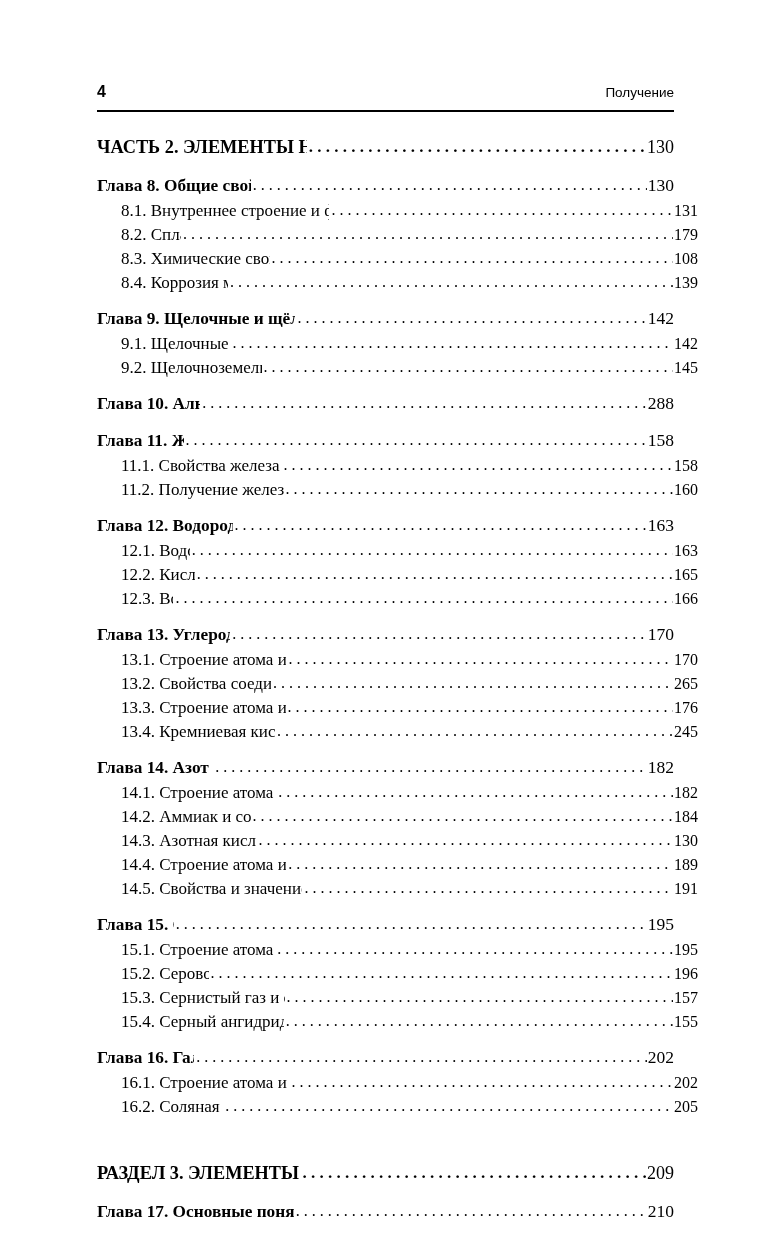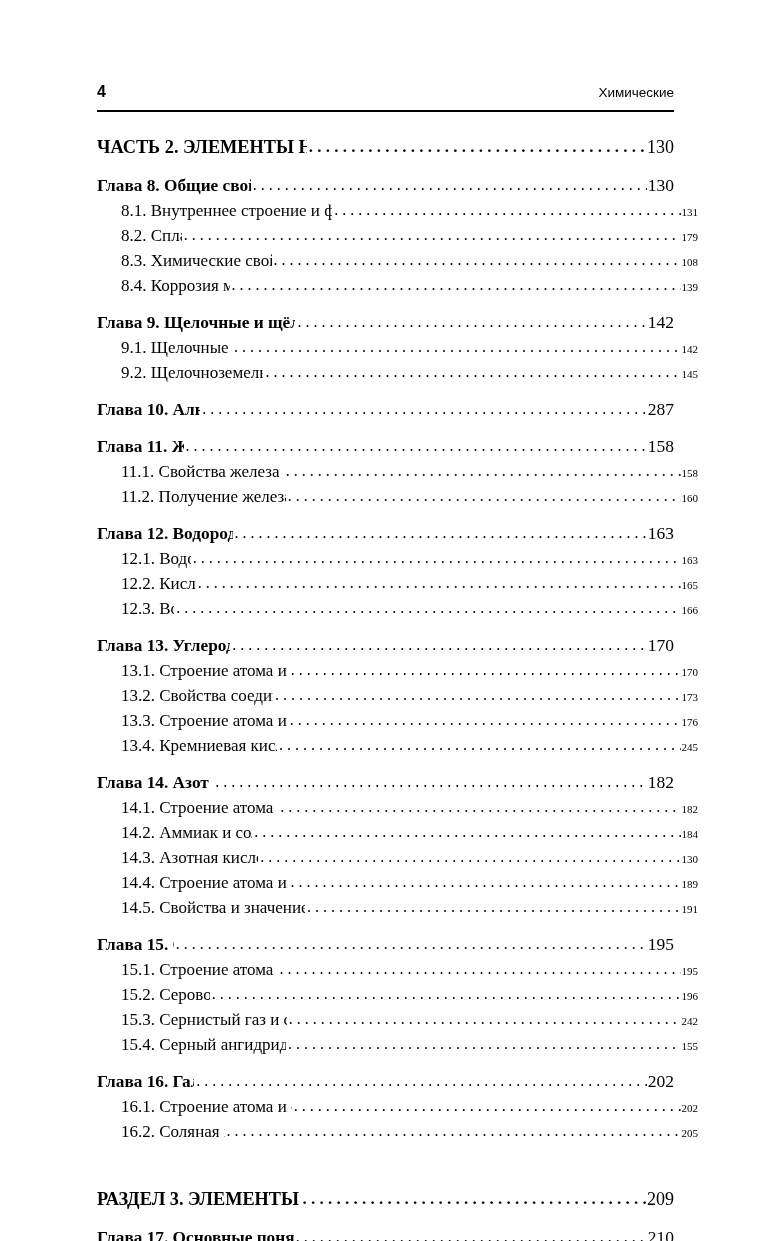--- a/index.html
+++ b/index.html
@@ -118,36 +118,36 @@
   .chapter .page-no { font-size: 17.5px; font-weight: normal; }
 
   
   .sub {
     font-size: 17px;
     font-weight: normal;
     line-height: 24px;
     padding-left: 24px;
   }
   .sub .leader::after { font-size: 16px; }
-  .sub .page-no { font-size: 11px; }
+  .sub .page-no { font-size: 16px; }
 
   
   .chapter + .sub { margin-top: 0; }
 
   
   .gap-major { margin-top: 40px; }
 </style>
 </head>
 <body>
 
 <div class="page">
 
   <div class="running-head">
     <span class="folio">4</span>
-    <span class="running-title">Химические</span>
+    <span class="running-title">Получение</span>
   </div>
   <div class="head-rule"></div>
 
   <div class="toc" id="toc-list">
       <div class="entry part">
         <span class="label">ЧАСТЬ 2. ЭЛЕМЕНТЫ НЕОРГАНИЧЕСКОЙ ХИМИИ</span>
         <span class="leader"></span>
         <span class="page-no">130</span>
       </div>
       <div class="entry chapter">
@@ -186,21 +186,21 @@
         <span class="page-no">142</span>
       </div>
       <div class="entry sub">
         <span class="label">9.2. Щелочноземельные металлы</span>
         <span class="leader"></span>
         <span class="page-no">145</span>
       </div>
       <div class="entry chapter">
         <span class="label">Глава 10. Алюминий</span>
         <span class="leader"></span>
-        <span class="page-no">287</span>
+        <span class="page-no">288</span>
       </div>
       <div class="entry chapter">
         <span class="label">Глава 11. Железо</span>
         <span class="leader"></span>
         <span class="page-no">158</span>
       </div>
       <div class="entry sub">
         <span class="label">11.1. Свойства железа и его соединений</span>
         <span class="leader"></span>
         <span class="page-no">158</span>
@@ -236,21 +236,21 @@
         <span class="page-no">170</span>
       </div>
       <div class="entry sub">
         <span class="label">13.1. Строение атома и свойства углерода</span>
         <span class="leader"></span>
         <span class="page-no">170</span>
       </div>
       <div class="entry sub">
         <span class="label">13.2. Свойства соединений углерода</span>
         <span class="leader"></span>
-        <span class="page-no">173</span>
+        <span class="page-no">265</span>
       </div>
       <div class="entry sub">
         <span class="label">13.3. Строение атома и свойства кремния</span>
         <span class="leader"></span>
         <span class="page-no">176</span>
       </div>
       <div class="entry sub">
         <span class="label">13.4. Кремниевая кислота и силикаты</span>
         <span class="leader"></span>
         <span class="page-no">245</span>
@@ -296,21 +296,21 @@
         <span class="page-no">195</span>
       </div>
       <div class="entry sub">
         <span class="label">15.2. Сероводород</span>
         <span class="leader"></span>
         <span class="page-no">196</span>
       </div>
       <div class="entry sub">
         <span class="label">15.3. Сернистый газ и сернистая кислота</span>
         <span class="leader"></span>
-        <span class="page-no">242</span>
+        <span class="page-no">157</span>
       </div>
       <div class="entry sub">
         <span class="label">15.4. Серный ангидрид и серная кислота</span>
         <span class="leader"></span>
         <span class="page-no">155</span>
       </div>
       <div class="entry chapter">
         <span class="label">Глава 16. Галогены</span>
         <span class="leader"></span>
         <span class="page-no">202</span>

